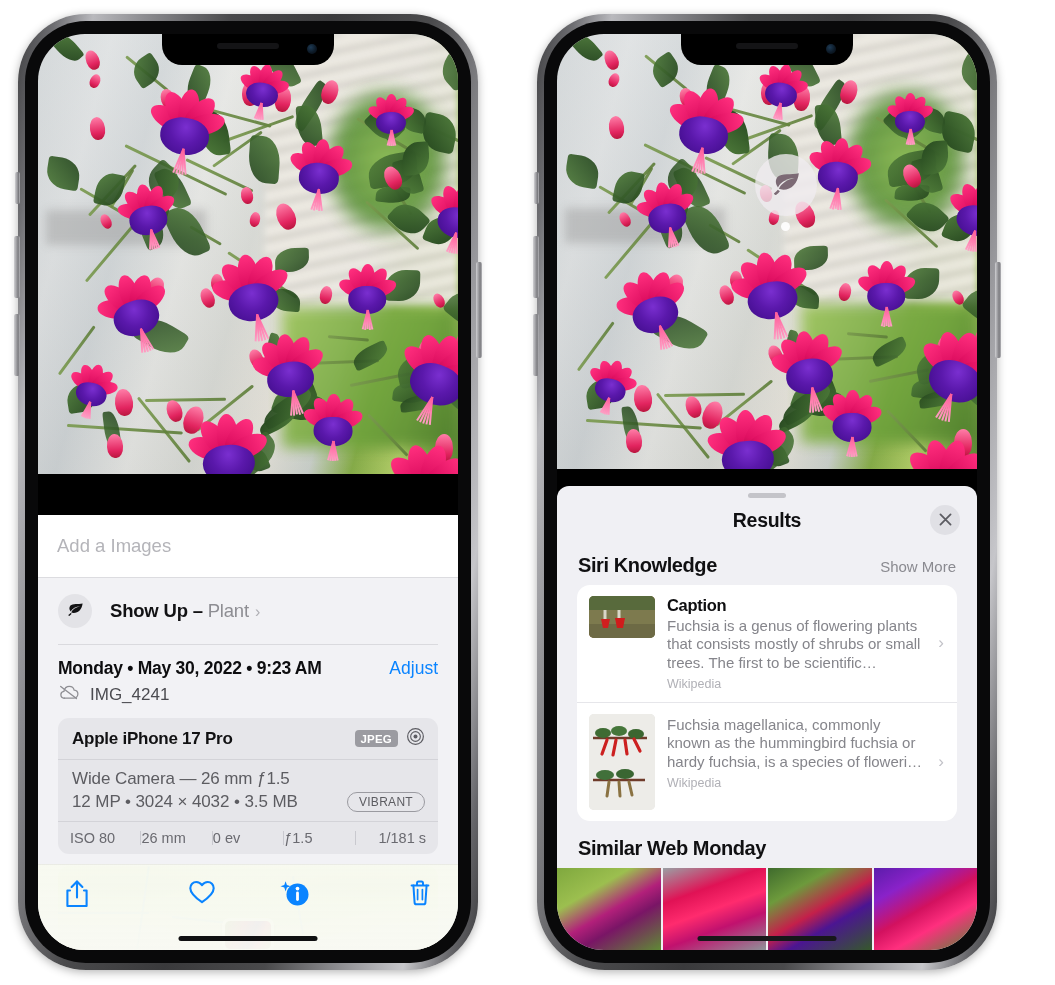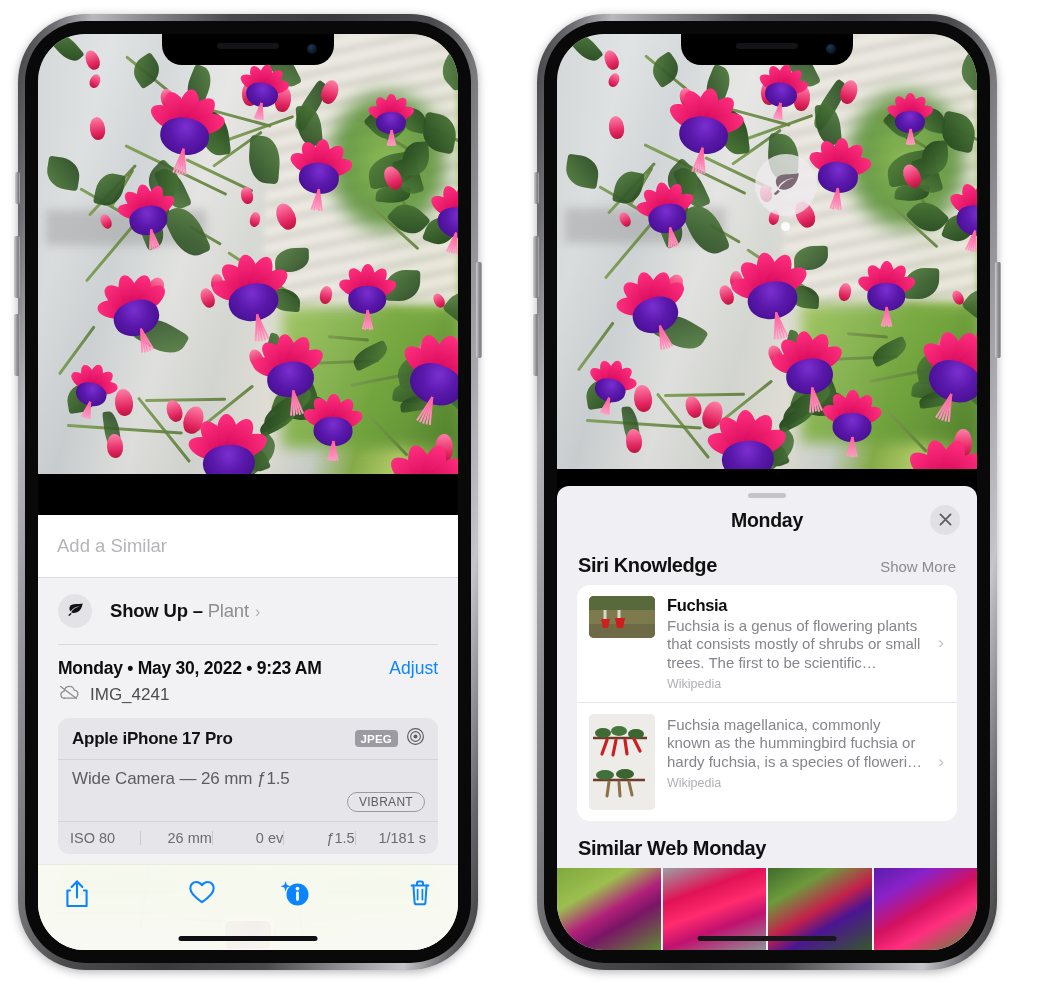--- a/index.html
+++ b/index.html
@@ -169,21 +169,21 @@
   }
   .exif-body { padding: 9px 13px 9px 14px; border-bottom: .5px solid #d3d3d8; }
   .exif-body .lens { font-size: 17px; color: #5c5c61; letter-spacing: -.1px; }
   .exif-body .specs-line { display: flex; align-items: center; margin-top: 3px; }
   .exif-body .specs { font-size: 17px; color: #5c5c61; letter-spacing: -.1px; }
   .vibrant-pill {
     margin-left: auto; border: 1px solid #9a9aa0; border-radius: 11px;
     padding: 2px 11px; font-size: 12px; color: #5c5c61; letter-spacing: .3px;
   }
   .exif-foot { display: flex; align-items: center; padding: 8px 12px; }
-  .exif-foot .cell { flex: 1; text-align: right; font-size: 14.5px; color: #6a6a70; }
+  .exif-foot .cell { flex: 1; text-align: left; font-size: 14.5px; color: #6a6a70; }
   .exif-foot .cell:first-child { text-align: left; }
   .exif-foot .cell:last-child { text-align: right; }
   .exif-foot .sep { width: 1px; height: 14px; background: #c9c9cf; }
 
   .map-card {
     margin: 12px 20px 0; height: 84px; border-radius: 11px 11px 0 0; overflow: hidden;
     position: relative;
     background:
       radial-gradient(ellipse at 18% 28%, #cfe6b8 0%, rgba(207,230,184,0) 45%),
       radial-gradient(ellipse at 55% 60%, #d4e9bb 0%, rgba(212,233,187,0) 42%),
@@ -549,21 +549,21 @@
               <div class="stam" style="transform: rotate(0deg);"></div>
               <div class="stam" style="transform: rotate(7deg);"></div>
               <div class="stam" style="transform: rotate(14deg);"></div>
             </div>
           </div>
       </div>
 
       <div class="sheet">
 
         <div class="caption-row">
-          <span class="ph">Add a Similar</span>
+          <span class="ph">Add a Images</span>
         </div>
 
         <div class="lookup-row">
           <span class="sparkle s1">✦</span>
 
           <span class="lookup-badge">
             <svg width="19" height="19" viewBox="0 0 24 24" aria-hidden="true">
               <path fill="#121214" d="M21 3c-1 7.5-5.2 12-11.3 12-1.3 0-2.4-.25-3.2-.6C8.2 10.6 12.6 7.6 18 6.6
                 c-5.6.2-10 2.7-12.2 6.8C4 11 3.6 7.9 5.6 5.7 8.2 2.9 15.5 4.2 21 3z"></path>
               <path fill="#121214" d="M3.2 18.4c.35.5.9.7 1.4.35.9-.62 1.8-1.5 2.6-2.5l-1.5-1.1c-.75.95-1.6 1.75-2.4 2.3-.5.33-.5.6-.1.95z"></path>
@@ -601,20 +601,21 @@
               <svg width="19" height="19" viewBox="0 0 22 22" aria-hidden="true">
                 <circle cx="11" cy="11" r="9.1" fill="none" stroke="#5d5d63" stroke-width="1.4"></circle>
                 <circle cx="11" cy="11" r="5.6" fill="none" stroke="#5d5d63" stroke-width="1.3"></circle>
                 <circle cx="11" cy="11" r="2.3" fill="#5d5d63"></circle>
               </svg>
             </span>
           </div>
           <div class="exif-body">
             <div class="lens">Wide Camera — 26 mm ƒ1.5</div>
             <div class="specs-line">
+              <span class="specs">12 MP • 3024 × 4032 • 3.5 MB</span>
               <span class="vibrant-pill">VIBRANT</span>
             </div>
           </div>
           <div class="exif-foot" id="exifFoot">
               <span class="cell">ISO 80</span>
               <span class="sep"></span>
               <span class="cell">26 mm</span>
               <span class="sep"></span>
               <span class="cell">0 ev</span>
               <span class="sep"></span>
@@ -991,21 +992,21 @@
             <path fill="#7c6a75" d="M3.2 18.4c.35.5.9.7 1.4.35.9-.62 1.8-1.5 2.6-2.5l-1.5-1.1c-.75.95-1.6 1.75-2.4 2.3-.5.33-.5.6-.1.95z"></path>
           </svg>
         </div>
         <div style="position:absolute;left:224px;top:188px;width:9px;height:9px;border-radius:50%;
                     background:rgba(255,255,255,.9);"></div>
       </div>
 
       <div class="results-sheet">
         <div class="grabber"></div>
         <div class="results-head">
-          <span class="results-title">Monday</span>
+          <span class="results-title">Results</span>
           <span class="close-btn">
             <svg width="15" height="15" viewBox="0 0 16 16" aria-hidden="true">
               <path d="M2.6 2.6 L13.4 13.4 M13.4 2.6 L2.6 13.4" stroke="#5c5c62" stroke-width="1.9" stroke-linecap="round"></path>
             </svg>
           </span>
         </div>
 
         <div class="sec-head">
           <span class="t">Siri Knowledge</span>
           <span class="more">Show More</span>
@@ -1016,21 +1017,21 @@
               <div class="kb-thumb" style="width: 66px; height: 42px; background: linear-gradient(160deg, rgb(93, 107, 60) 0%, rgb(141, 154, 99) 28%, rgb(201, 80, 47) 42%, rgb(224, 69, 44) 52%, rgb(138, 131, 80) 70%, rgb(110, 122, 73) 100%);"><svg width="66" height="42" viewBox="0 0 66 42">
                   <rect width="66" height="42" fill="#7d7a4e"></rect>
                   <rect y="0" width="66" height="14" fill="#586a3c"></rect>
                   <rect y="28" width="66" height="14" fill="#6d6a45"></rect>
                   <path d="M16 14 v10" stroke="#d9d6c8" stroke-width="3"></path>
                   <path d="M30 14 v9" stroke="#d9d6c8" stroke-width="3"></path>
                   <path d="M12 23 h9 l-2 9 h-5 z" fill="#d01f1f"></path>
                   <path d="M26 22 h10 l-2 10 h-6 z" fill="#cf1c1c"></path>
                 </svg></div>
               <div class="kb-text">
-                <div class="kb-title">Fuchsia</div>
+                <div class="kb-title">Caption</div>
                 <div class="kb-desc">Fuchsia is a genus of flowering plants that consists mostly of shrubs or small trees. The first to be scientific…</div>
                 <div class="kb-src">Wikipedia</div>
               </div>
               <span class="kb-chev">›</span>
             </div>
             <div class="kb-row">
               <div class="kb-thumb" style="width: 66px; height: 96px; background: linear-gradient(150deg, rgb(236, 234, 230) 0%, rgb(223, 224, 218) 40%, rgb(232, 231, 226) 100%);"><svg width="66" height="96" viewBox="0 0 66 96">
                   <rect width="66" height="96" fill="#edece8"></rect>
                   <path d="M4 24 H58" stroke="#6f3b2a" stroke-width="2.4"></path>
                   <ellipse cx="14" cy="19" rx="8" ry="5" fill="#3e6b33"></ellipse>

